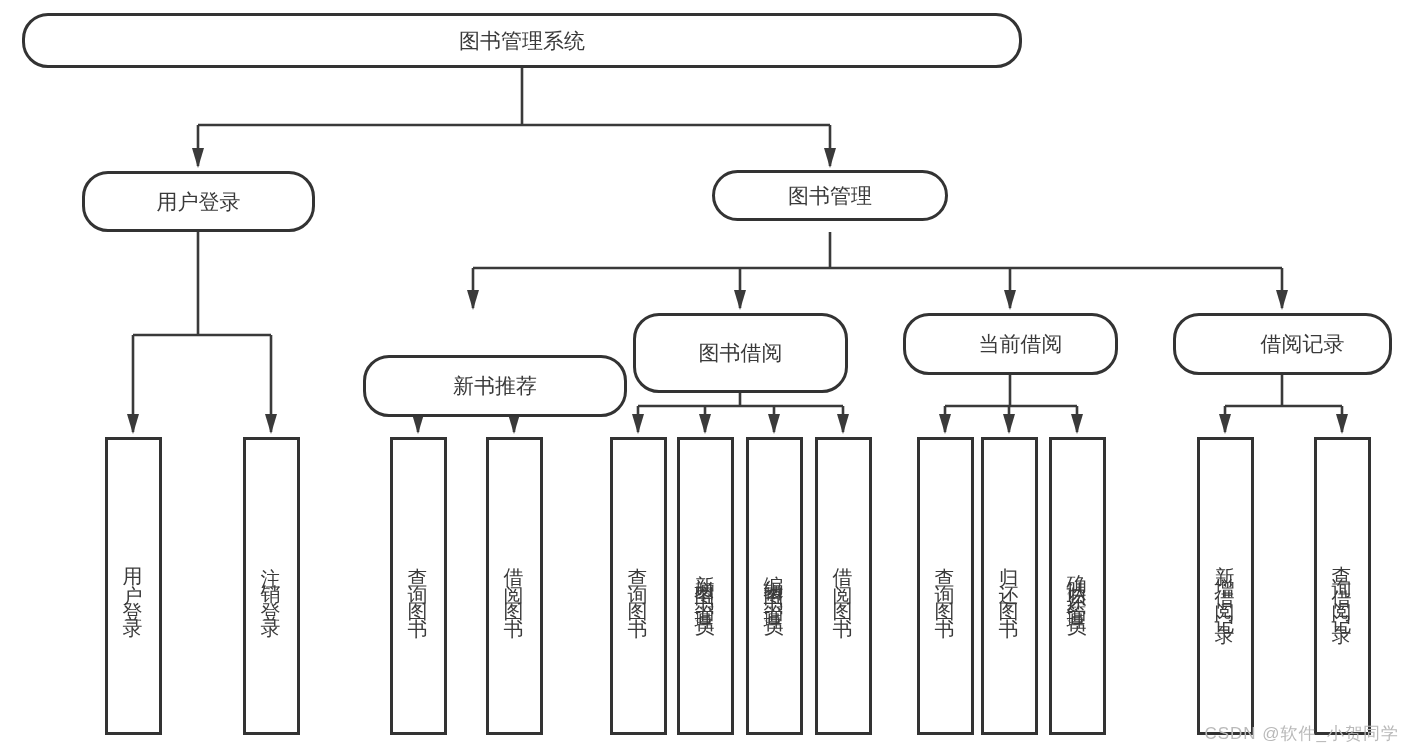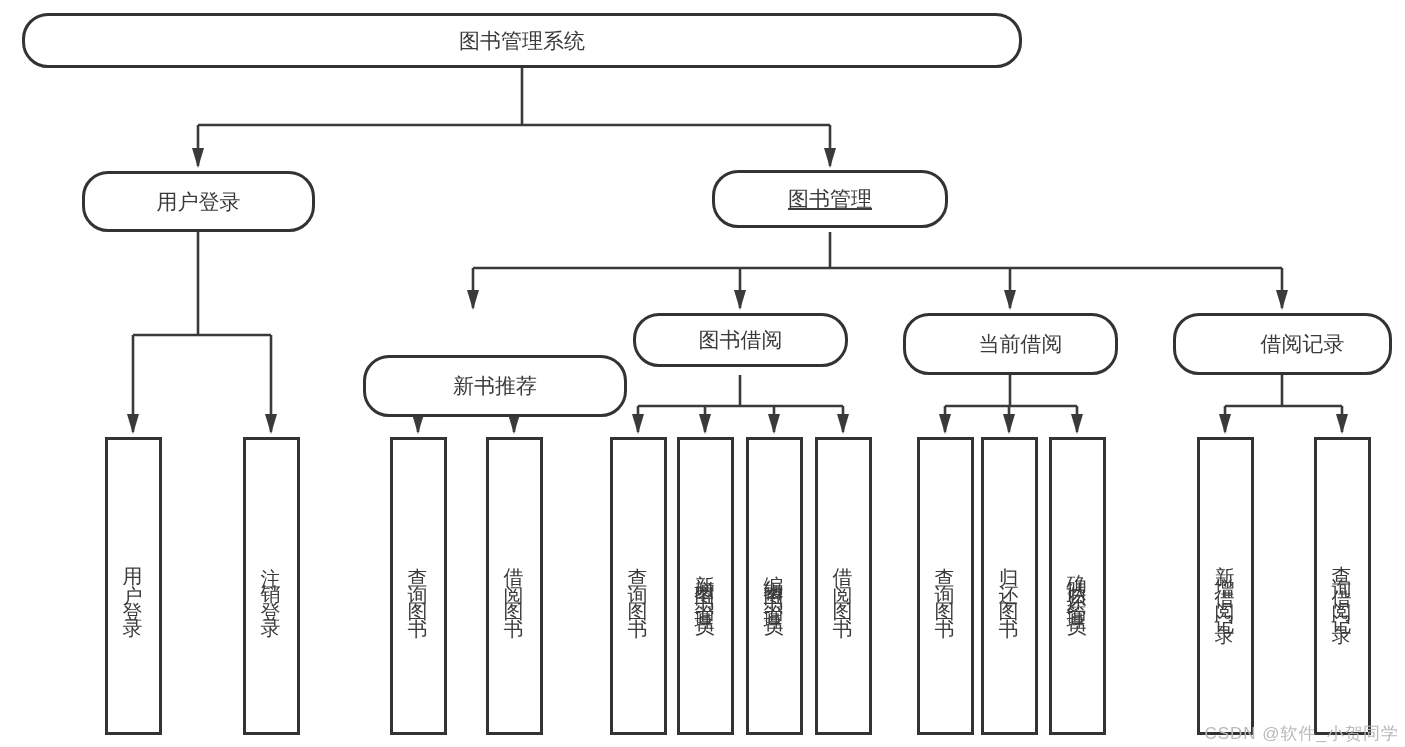--- a/index.html
+++ b/index.html
@@ -37,23 +37,23 @@
     height: 298px;
     top: 437px;
     font-size: 20px;
   }
   .ls-short { letter-spacing: 17px; }
   .ls-med   { letter-spacing: 12px; }
   .ls-long  { letter-spacing: 6px;  }
   
   #n-root          { left: 22px;   top: 13px;  width: 1000px; height: 55px; }
   #n-user-login    { left: 82px;   top: 171px; width: 233px;  height: 61px; }
-  #n-book-mgmt     { left: 712px;  top: 170px; width: 236px;  height: 58px; text-decoration: underline; }
+  #n-book-mgmt     { left: 712px;  top: 170px; width: 236px;  height: 51px; }
   #n-new-book-rec  { left: 363px;  top: 313px; width: 264px;  height: 62px; margin-top: 42px; }
-  #n-book-borrow   { left: 633px;  top: 313px; width: 215px;  height: 54px; }
+  #n-book-borrow   { left: 633px;  top: 313px; width: 215px;  height: 80px; }
   #n-current-borrow{ left: 903px;  top: 313px; width: 215px;  height: 62px; padding-left: 20px; }
   #n-borrow-records{ left: 1173px; top: 313px; width: 219px;  height: 62px; padding-left: 40px; }
   
   #l-user-login { left: 105px;  }
   #l-logout     { left: 243px;  }
   #l-nb-query   { left: 390px;  }
   #l-nb-borrow  { left: 486px;  }
   #l-bb-query   { left: 610px;  }
   #l-bb-add     { left: 677px;  }
   #l-bb-edit    { left: 746px;  }

